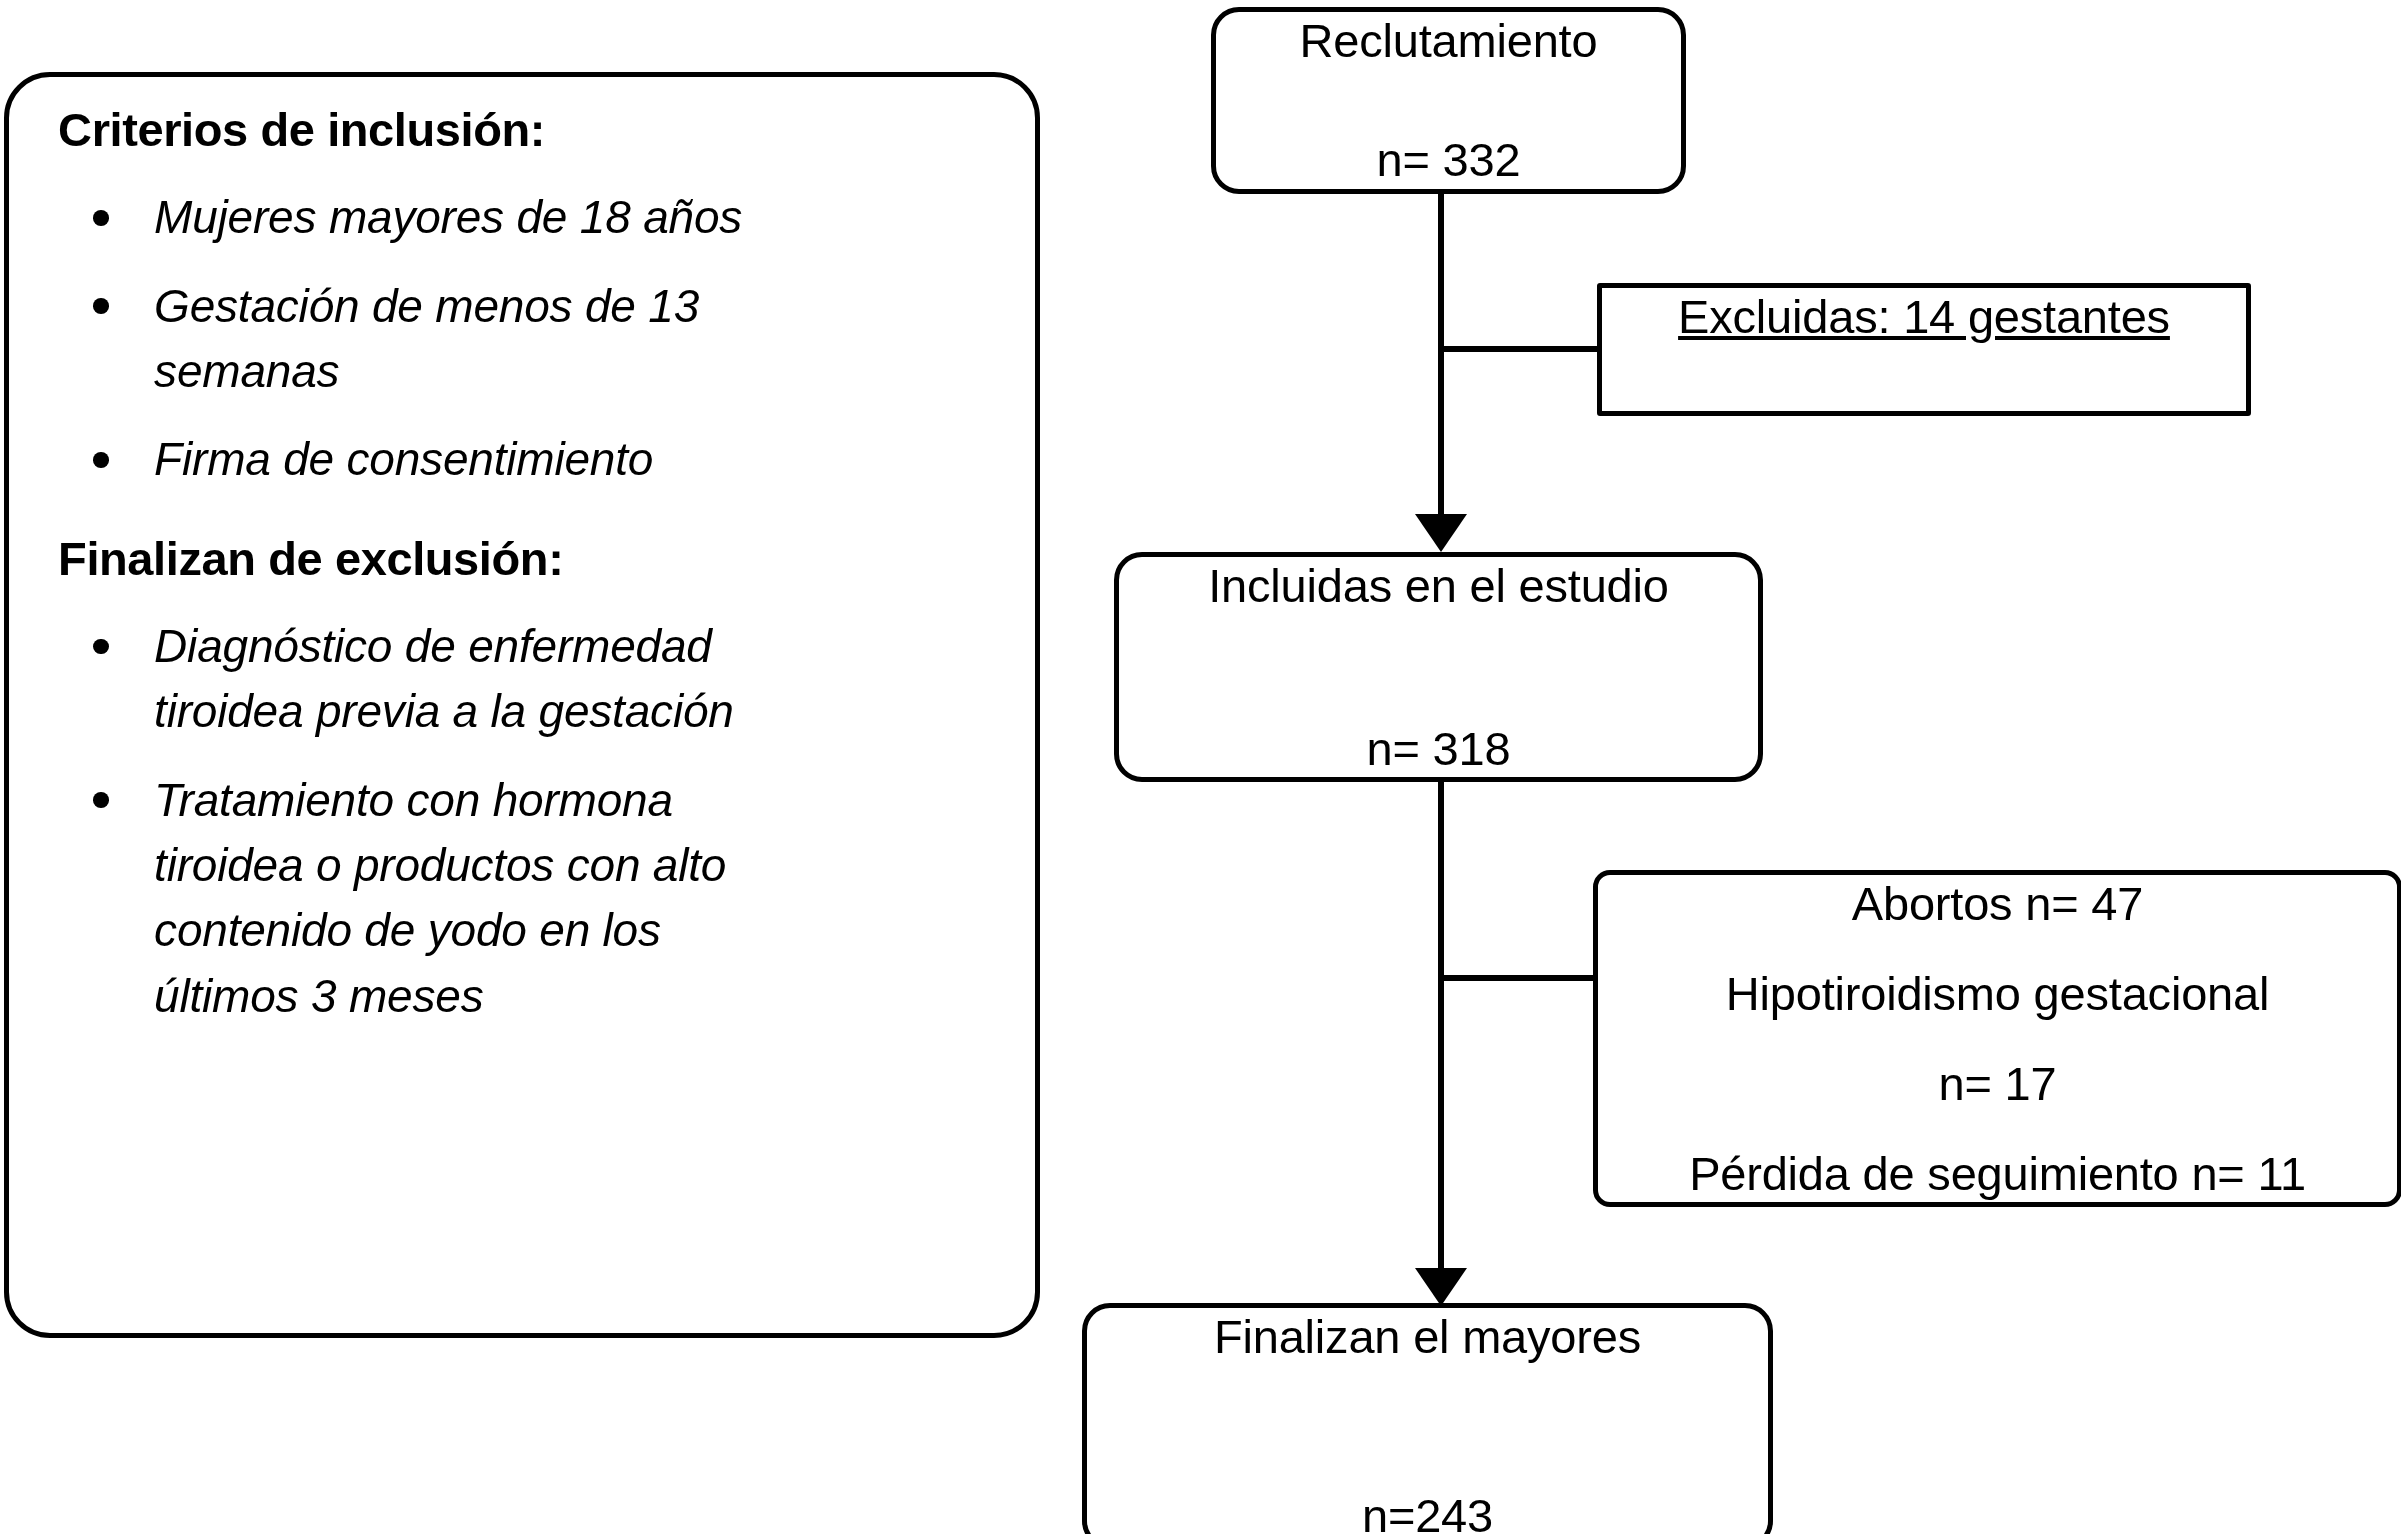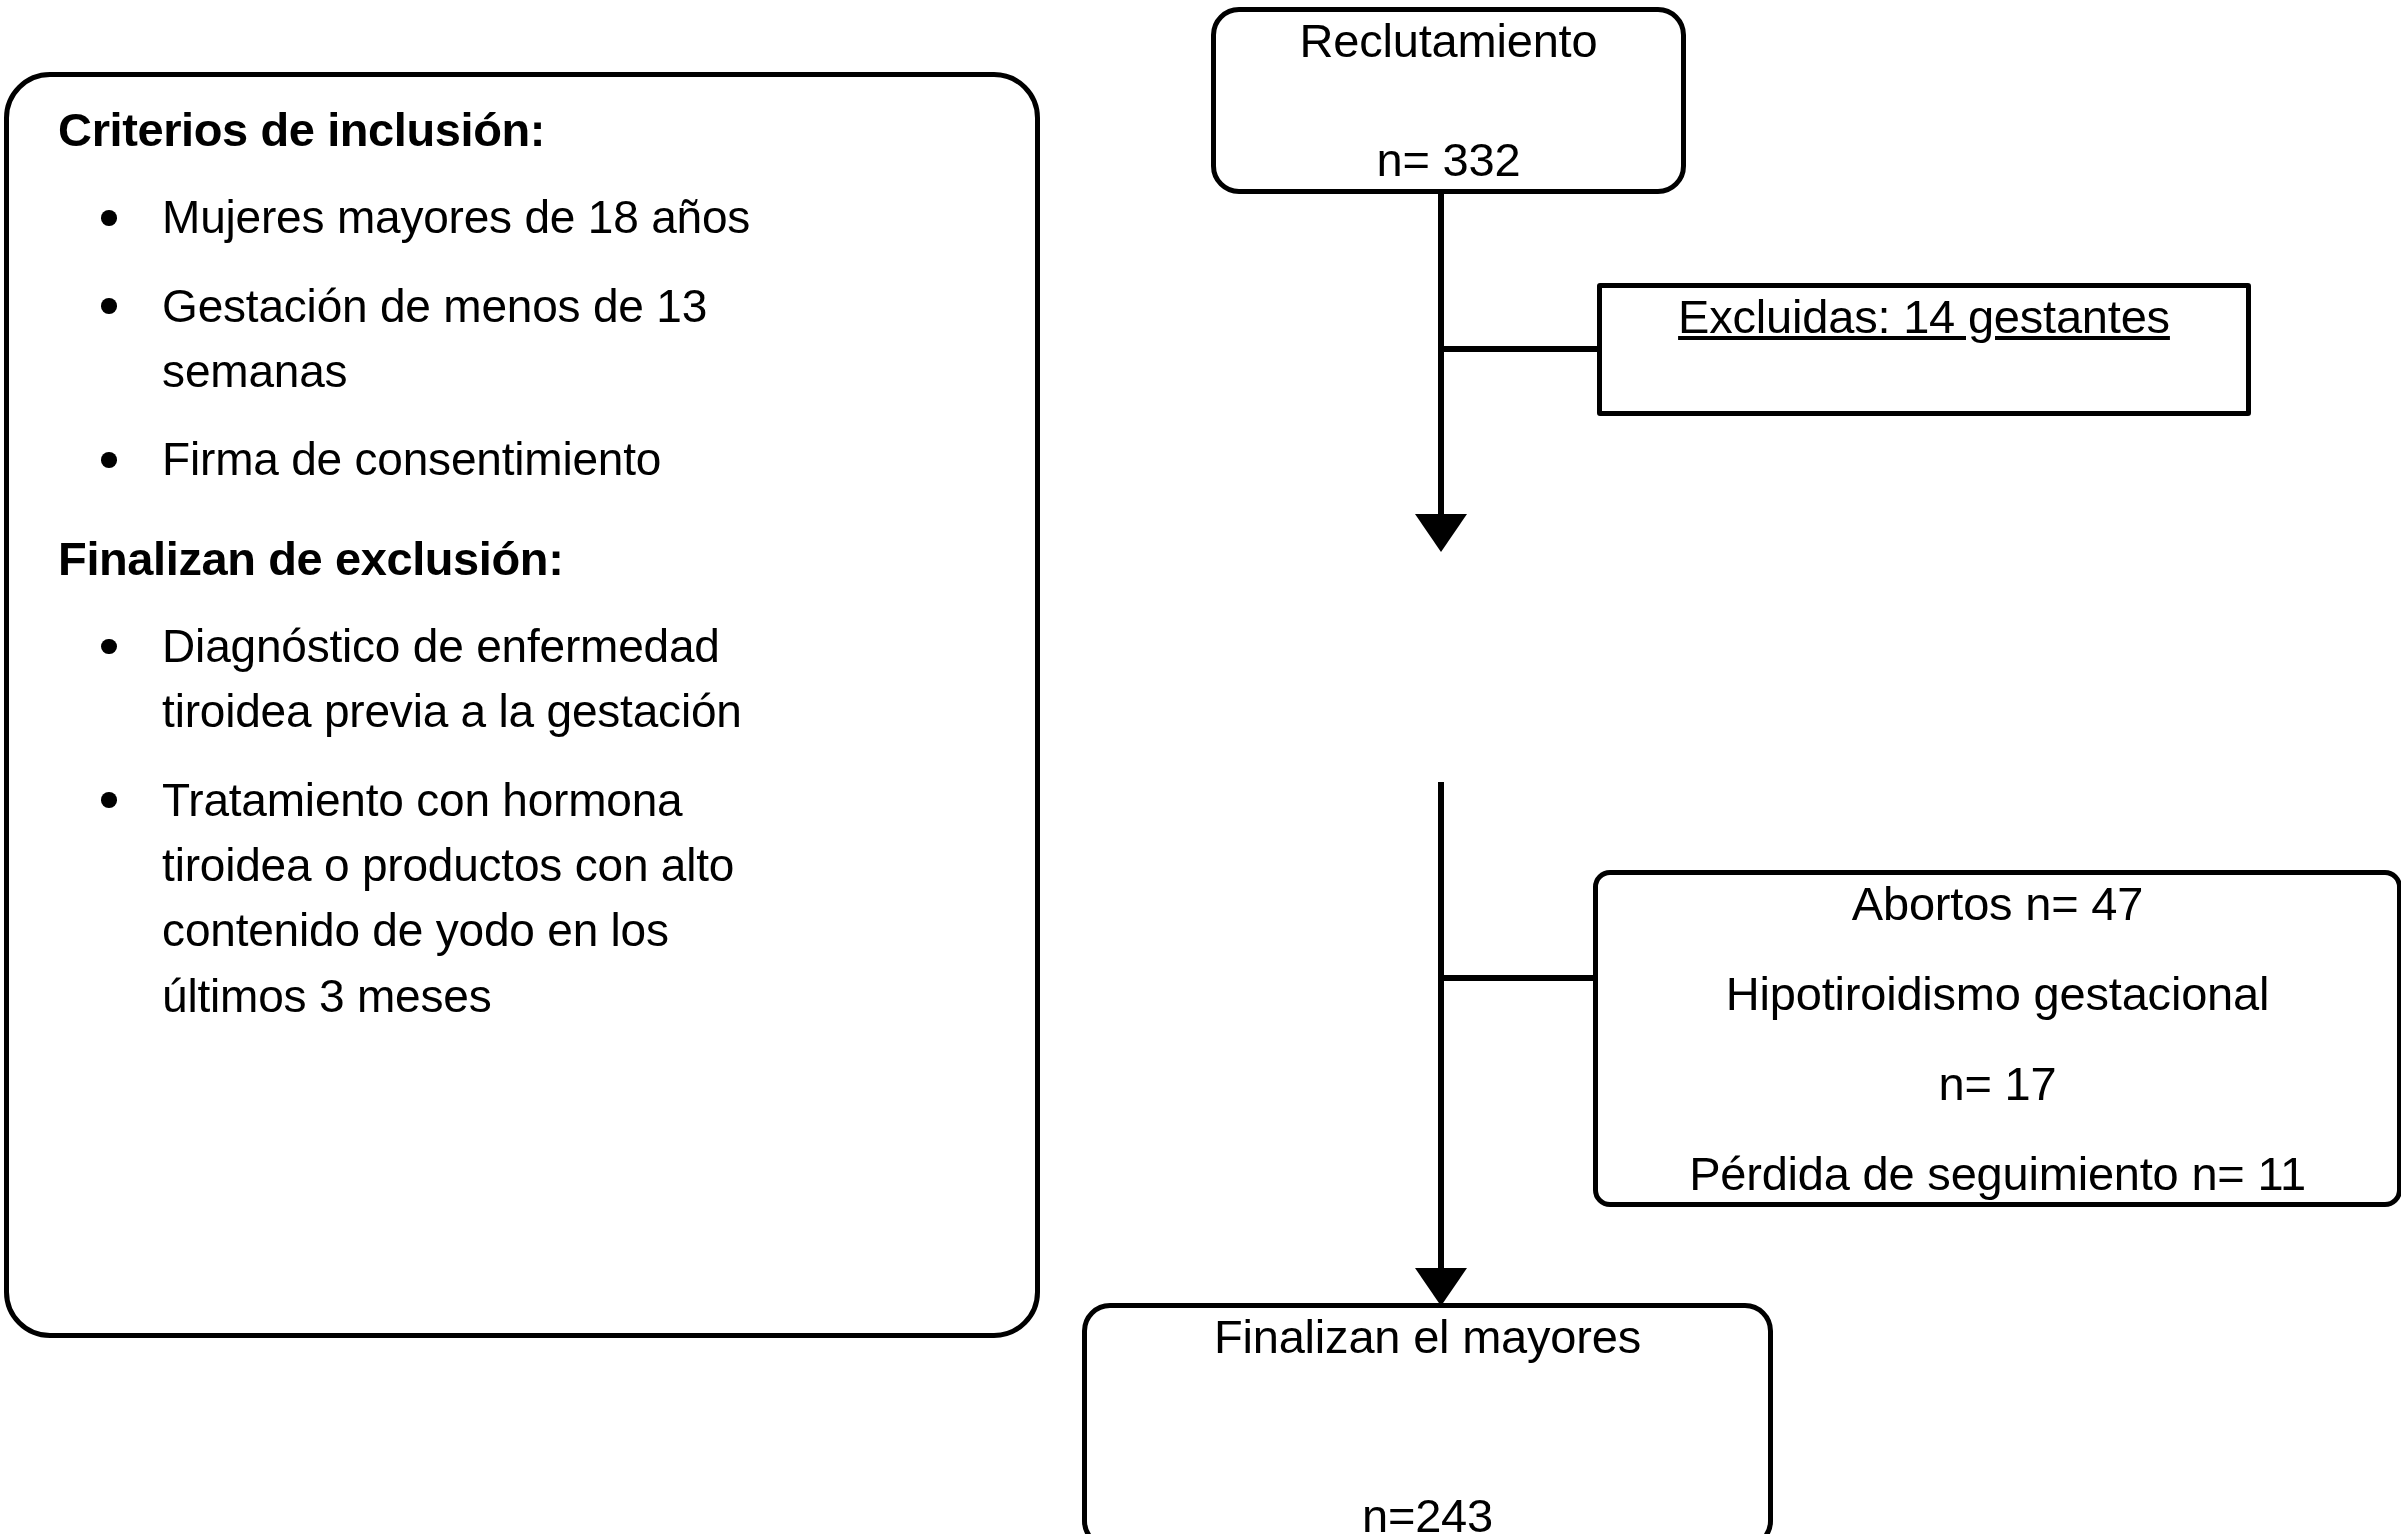--- a/index.html
+++ b/index.html
@@ -41,22 +41,23 @@
     line-height: 1.18;
     letter-spacing: -0.4px;
     white-space: nowrap;
     margin: 0;
   }
   .crit-heading.first { margin-top: 7px; }
   .crit-heading.second { margin-top: 38px; }
 
   ul.crit-list {
     list-style: none;
-    margin: 12px;
+    margin: 4px;
     padding: 0;
+    font-style: italic;
   }
   ul.crit-list li {
     position: relative;
     padding-left: 92px;
     font-size: 46px;
     line-height: 1.42;
     margin-top: 23px;
     letter-spacing: -0.2px;
   }
   ul.crit-list.inclusion { margin-top: 28px; }
@@ -199,20 +200,24 @@
 
   <div class="flow-box" id="box-recruit">
     <span class="line">Reclutamiento</span>
     <span class="line">n= 332</span>
   </div>
 
   <div class="flow-box" id="box-excluded">
     <span class="line">Excluidas: 14 gestantes</span>
   </div>
 
+  <div class="flow-box" id="box-included">
+    <span class="line">Incluidas en el estudio</span>
+    <span class="line">n= 318</span>
+  </div>
 
   <div class="flow-box" id="box-losses">
     <span class="line">Abortos n= 47</span>
     <span class="line">Hipotiroidismo gestacional</span>
     <span class="line">n= 17</span>
     <span class="line">Pérdida de seguimiento n= 11</span>
   </div>
 
   <div class="flow-box" id="box-final">
     <span class="line">Finalizan el mayores</span>

